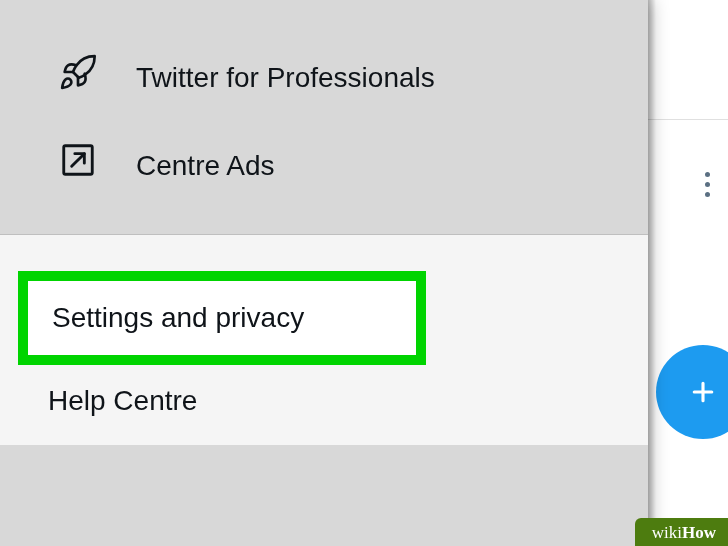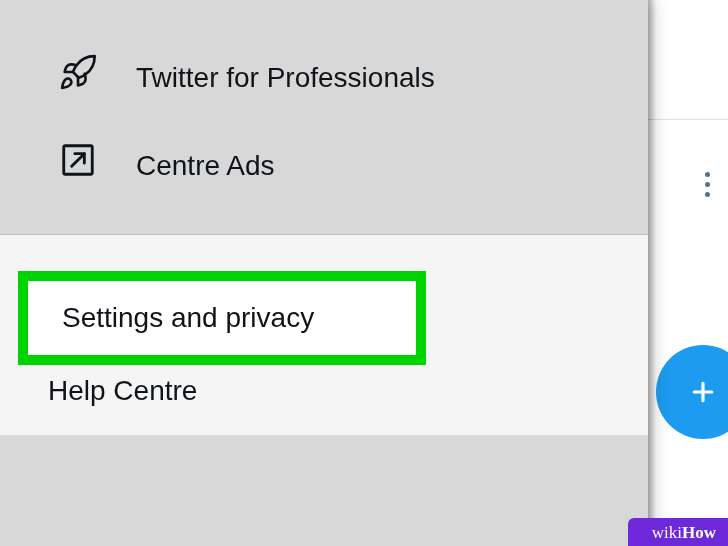--- a/index.html
+++ b/index.html
@@ -49,37 +49,38 @@
       font-weight: 400;
       margin-top: 12px;
     }
     .divider {
       height: 1px;
       background: #bfbfbf;
       width: 100%;
     }
     .section-bottom {
       background: #f5f5f5;
+      padding-top: 10px;
     }
     .section-bottom .menu-item {
       padding-left: 48px;
       height: 100px;
     }
     .highlight-box {
       position: absolute;
       border: 10px solid #00d400;
       background: #ffffff;
       left: 18px;
       top: 271px;
       width: 408px;
       height: 94px;
       z-index: 11;
       display: flex;
       align-items: center;
-      padding-left: 34px;
+      padding-left: 24px;
     }
     .highlight-box .label {
       font-size: 28px;
       color: #0f1419;
     }
     .background-content {
       position: absolute;
       right: 0;
       top: 0;
       width: 80px;
@@ -115,25 +116,25 @@
       background: #1d9bf0;
       display: flex;
       align-items: center;
       justify-content: center;
     }
     .wikihow-badge {
       position: absolute;
       right: 0;
       bottom: 0;
       z-index: 20;
-      background: #6d28d9;
+      background: #4d7c0f;
       color: #fff;
       font-family: Georgia, serif;
       font-size: 17px;
-      padding: 5px 12px 3px 24px;
+      padding: 5px 12px 3px 17px;
       border-top-left-radius: 6px;
     }
     .wikihow-badge .wiki {
       font-weight: 400;
     }
     .wikihow-badge .how {
       font-weight: 700;
     }
     .shadow-line {
       position: absolute;

